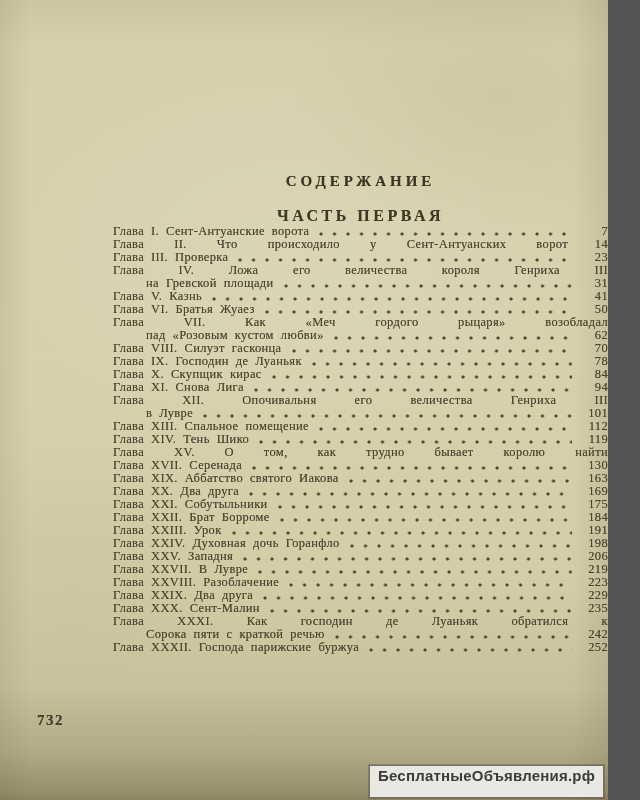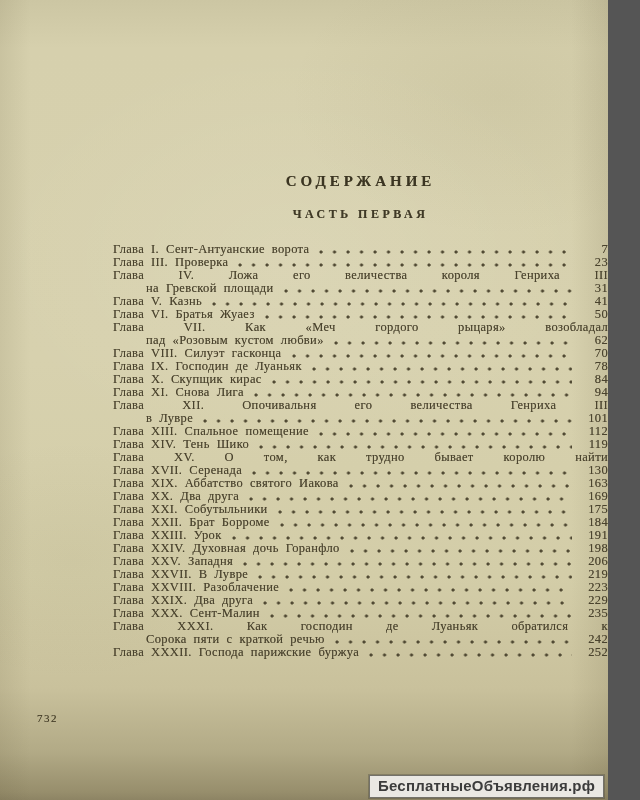--- a/index.html
+++ b/index.html
@@ -16,70 +16,74 @@
   .page {
     position:absolute; left:113px; top:173px; width:495px;
     color:#4a432e;
     text-shadow:0 0 0.5px rgba(74,67,46,0.55);
   }
   .title {
     margin:0; font-size:15px; font-weight:bold; letter-spacing:4px;
     text-align:center; color:#3b3522;
   }
   .part {
-    margin:17px 0 0 0; font-size:12px; font-weight:bold; letter-spacing:3.5px;
+    margin:17px 0 0 0; font-size:16px; font-weight:bold; letter-spacing:3.5px;
     text-align:center; color:#3f3926;
   }
   .toc {
-    margin-top:21px; font-size:12.5px; line-height:13px;
+    font-size:12.5px; line-height:13px;
     letter-spacing:0.35px; word-spacing:3.5px;
   }
   .row { display:flex; align-items:baseline; }
   .row .text { white-space:nowrap; }
   .row.indent .text { padding-left:33px; }
   .row.full .text {
     flex:1 1 auto; white-space:normal;
     text-align:justify; text-align-last:justify; margin-right:10px;
   }
   .row.nonum .text { margin-right:0; }
   .leader {
     flex:1 1 12px; min-width:12px; height:10px; align-self:flex-end;
     margin:0 6px 1px 9px;
     background-image:radial-gradient(circle at 3px 7px, #4f4832 1.25px, rgba(79,72,50,0) 1.9px);
     background-size:13.5px 10px; background-repeat:repeat-x;
   }
   .num { flex:0 0 30px; text-align:right; white-space:nowrap; }
   .folio {
     position:absolute; left:37px; top:712px;
-    font-size:11px; font-weight:normal; letter-spacing:1.5px; color:#453e29;
+    font-size:15px; font-weight:bold; letter-spacing:1.5px; color:#453e29;
     text-shadow:0 0 0.6px rgba(69,62,41,0.6);
   }
   .watermark {
     position:absolute; right:4px; bottom:2px;
     background:#eae8e3; border:1px solid #73716a;
     box-shadow:0 0 0 1px rgba(45,45,40,0.25);
-    padding:0 8px 2px 8px;
+    padding:0 8px 12px 8px;
     font-family:"Liberation Sans", sans-serif;
     font-size:15px; font-weight:bold; color:#3c3c3c; letter-spacing:0.2px;
     line-height:19px;
   }
 </style>
 </head>
 <body>
 
 <div class="photo">
   <div class="page">
     <h1 class="title">СОДЕРЖАНИЕ</h1>
     <h2 class="part">ЧАСТЬ ПЕРВАЯ</h2>
     <div class="toc">
         <div class="row">
           <span class="text">Глава I. Сент-Антуанские ворота</span>
           <span class="leader"></span>
           <span class="num">7</span>
         </div>
+        <div class="row full">
+          <span class="text">Глава II. Что происходило у Сент-Антуанских ворот</span>
+          <span class="num">14</span>
+        </div>
         <div class="row">
           <span class="text">Глава III. Проверка</span>
           <span class="leader"></span>
           <span class="num">23</span>
         </div>
         <div class="row full nonum">
           <span class="text">Глава IV. Ложа его величества короля Генриха III</span>
         </div>
         <div class="row indent">
           <span class="text">на Гревской площади</span>

